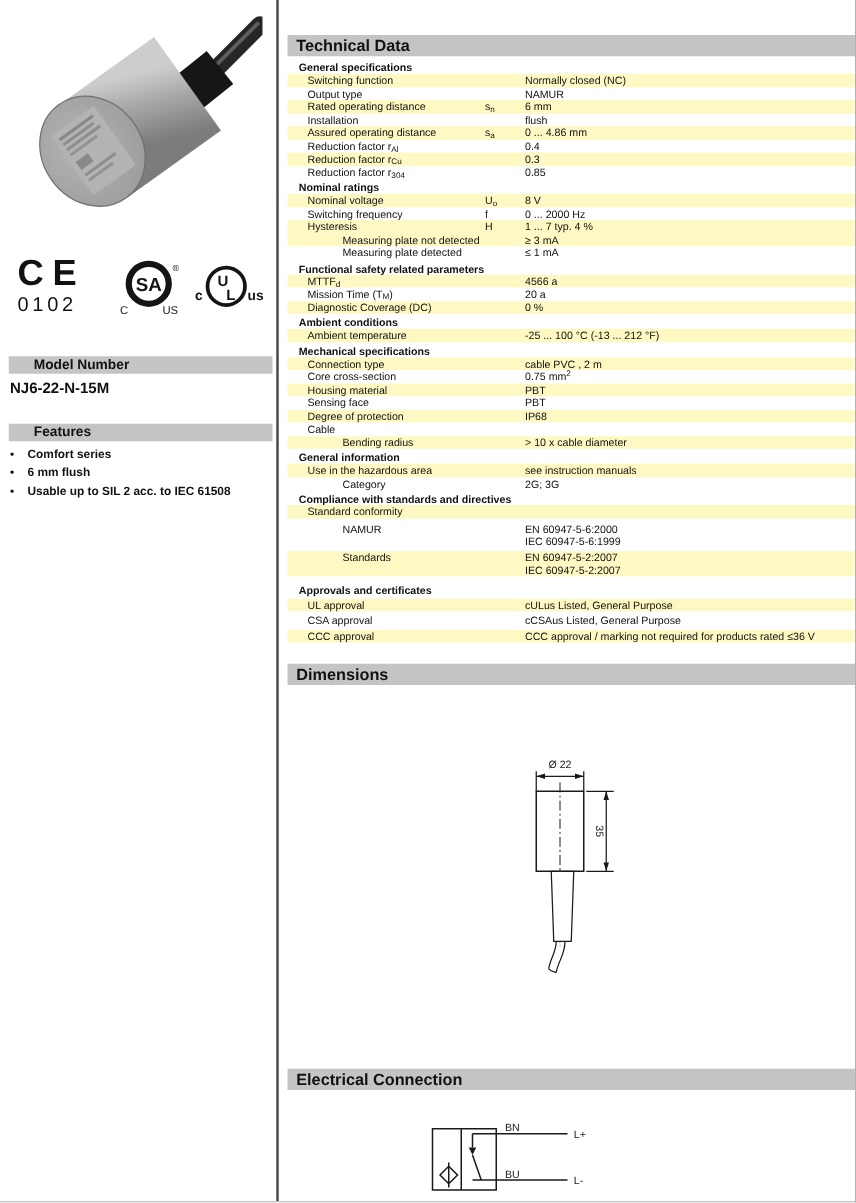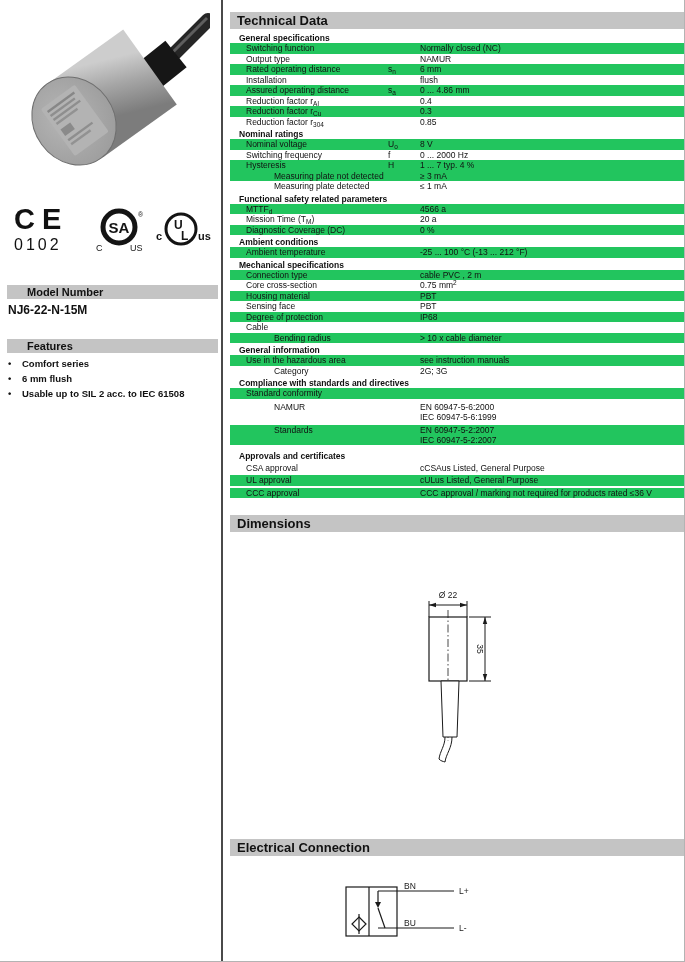--- a/index.html
+++ b/index.html
@@ -14,27 +14,27 @@
   .ce-letters{font-size:29px;font-weight:bold;letter-spacing:7px;line-height:30px;}
   .ce-number{font-size:16px;letter-spacing:3px;margin-top:2px;}
   .csa{position:absolute;left:92px;top:205px;}
   .ul{position:absolute;left:150px;top:209px;}
   .sidebar-bar{position:absolute;left:7px;width:211px;height:14px;background:#c4c4c4;
         font-weight:bold;font-size:11px;line-height:14px;padding-left:20px;box-sizing:border-box;}
   .model-text{position:absolute;left:8px;top:303px;font-weight:bold;font-size:12px;}
   .feat{position:absolute;left:8px;font-weight:bold;font-size:9.5px;line-height:13px;}
   .feat .dot{display:inline-block;width:14px;}
   
-  .rightcol{position:absolute;left:230px;top:0;width:454px;}
+  .rightcol{position:absolute;left:230px;top:16px;width:454px;}
   .bar{background:#c4c4c4;height:17px;line-height:17px;font-weight:bold;font-size:13px;
        padding-left:7px;box-sizing:border-box;}
   .bar.first{margin-top:12px;}
   .sect{font-weight:bold;font-size:8.5px;height:11px;line-height:12px;padding-left:9px;margin-top:1px;}
   .trow{position:relative;height:10.5px;line-height:10.5px;font-size:8.5px;}
-  .trow.s{background:#22c55e;}
+  .trow.s{background:#fef9c3;}
   .trow.h2{height:20px;}
   .trow.g{margin-top:3px;}
   .trow.ga{margin-top:2px;}
   .lbl{position:absolute;left:16px;top:0;white-space:nowrap;}
   .trow.i2 .lbl{left:27px;margin-left:17px;}
   .sym{position:absolute;left:158px;top:0;}
   .val{position:absolute;left:190px;top:0;white-space:nowrap;}
   .val .l2{display:block;}
   sub{font-size:6.5px;line-height:0;vertical-align:-1.5px;}
   sup{font-size:6.5px;line-height:0;vertical-align:3px;}
@@ -255,27 +255,27 @@
     </div>
     <div class="trow h2 s g i2">
       <span class="lbl"><span>Standards</span></span>
       <span class="val">
           <span class="l2">EN 60947-5-2:2007</span>
           <span class="l2">IEC 60947-5-2:2007</span>
         </span>
     </div>
 
     <div class="sect" style="margin-top:5px;">Approvals and certificates</div>
+    <div class="trow s ga">
+      <span class="lbl"><span>UL approval</span></span>
+      <span class="val"><span>cULus Listed, General Purpose</span></span>
+    </div>
     <div class="trow ga">
       <span class="lbl"><span>CSA approval</span></span>
       <span class="val"><span>cCSAus Listed, General Purpose</span></span>
-    </div>
-    <div class="trow s ga">
-      <span class="lbl"><span>UL approval</span></span>
-      <span class="val"><span>cULus Listed, General Purpose</span></span>
     </div>
     <div class="trow s ga">
       <span class="lbl"><span>CCC approval</span></span>
       <span class="val"><span>CCC approval / marking not required for products rated ≤36 V</span></span>
     </div>
 
     <div class="bar" style="margin-top:17px;">Dimensions</div>
     <div class="dims-body">
       <svg class="dims-svg" width="130" height="190" viewBox="0 0 130 190">
         <g stroke="#1a1a1a" stroke-width="1" fill="none">

